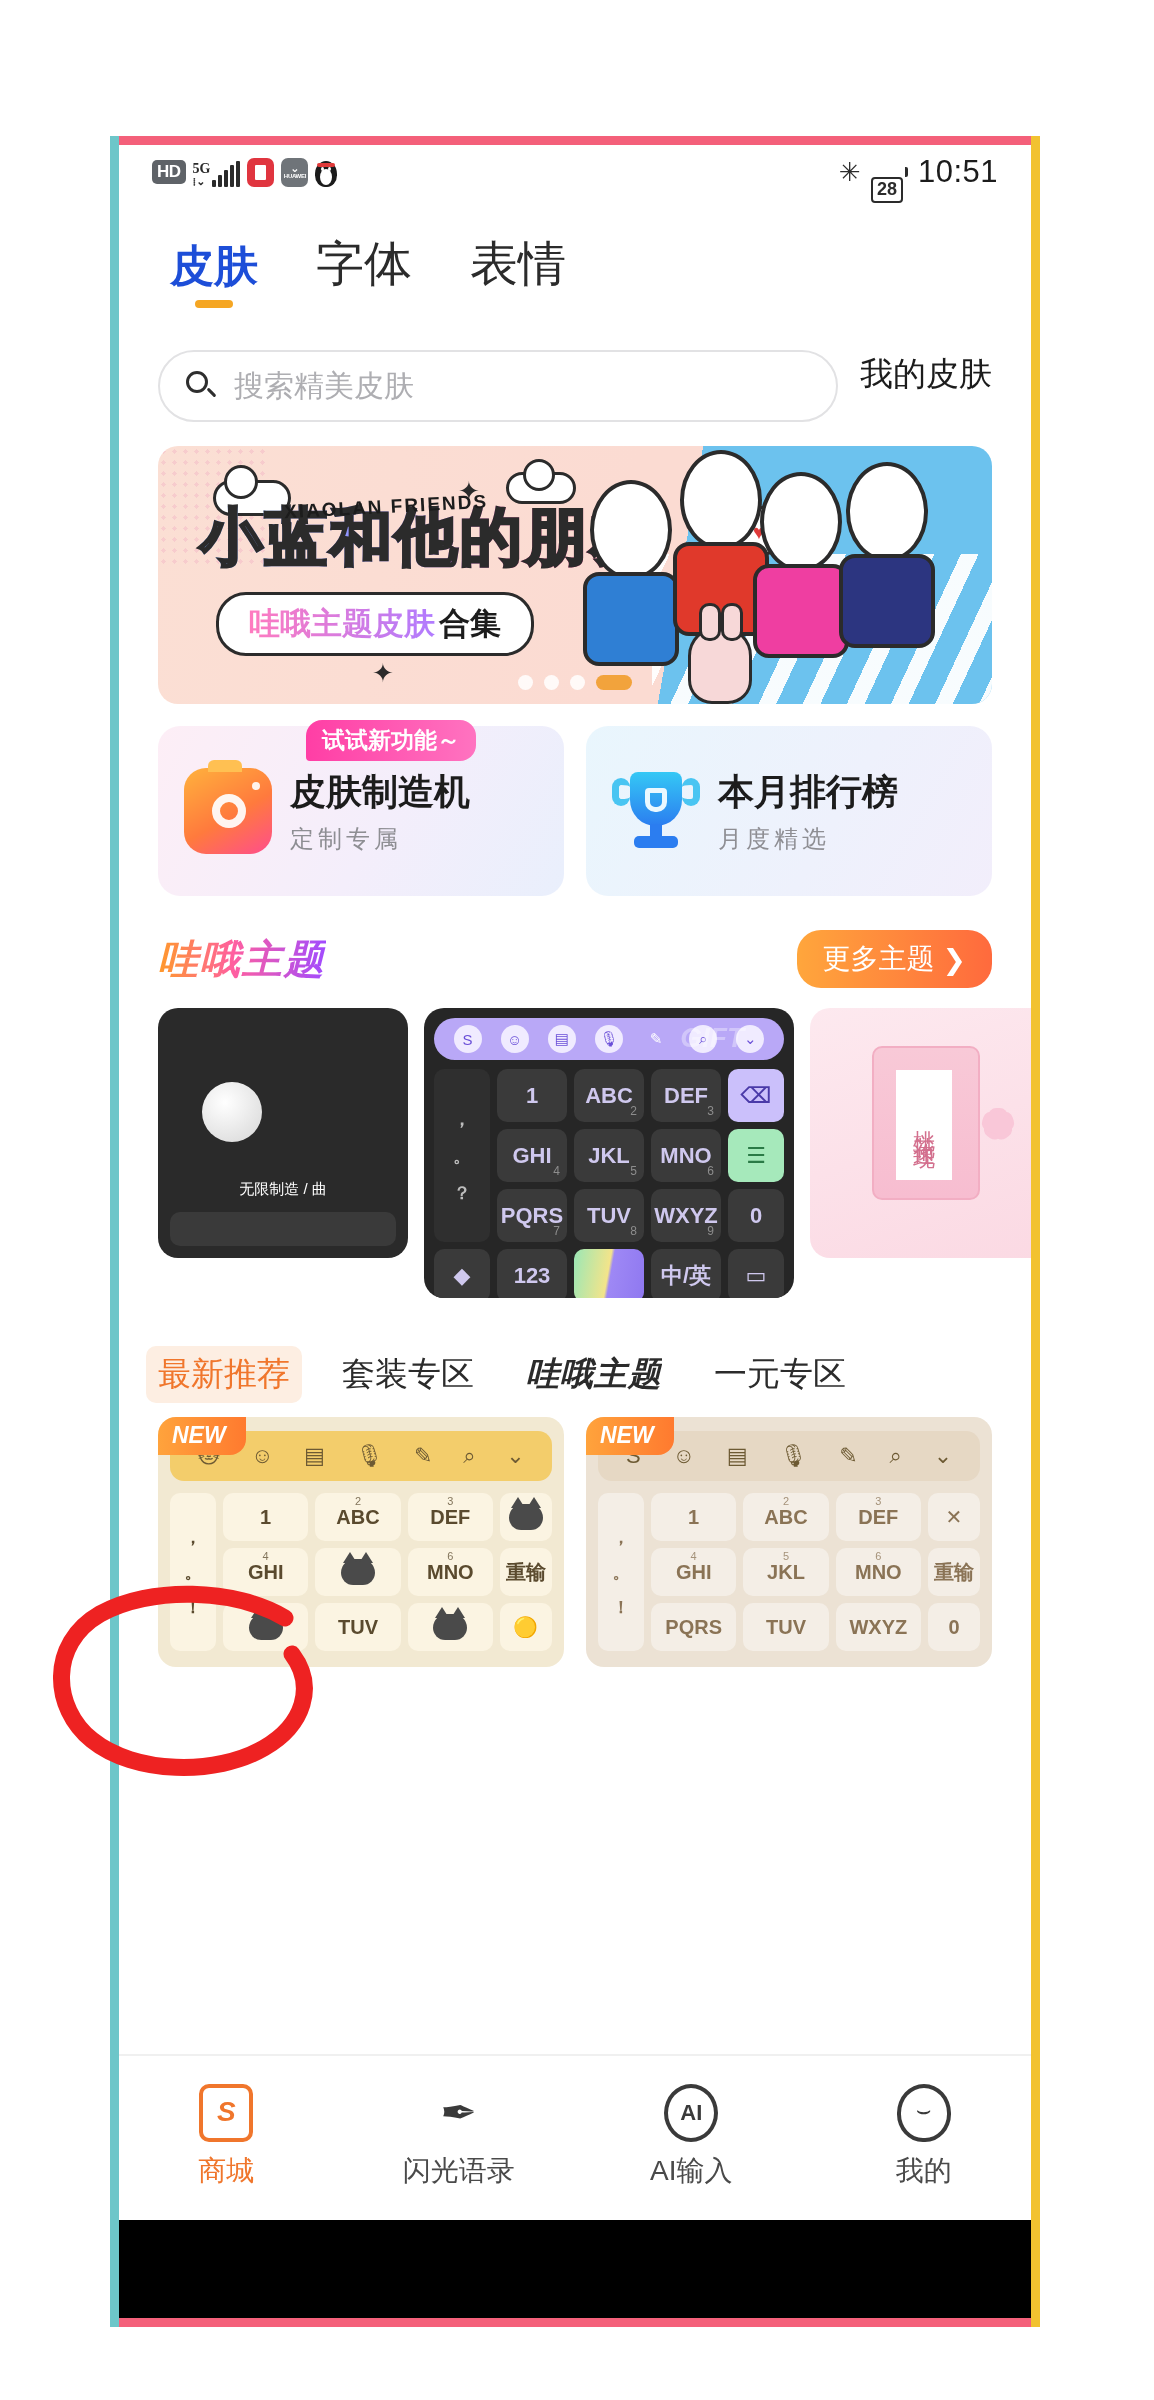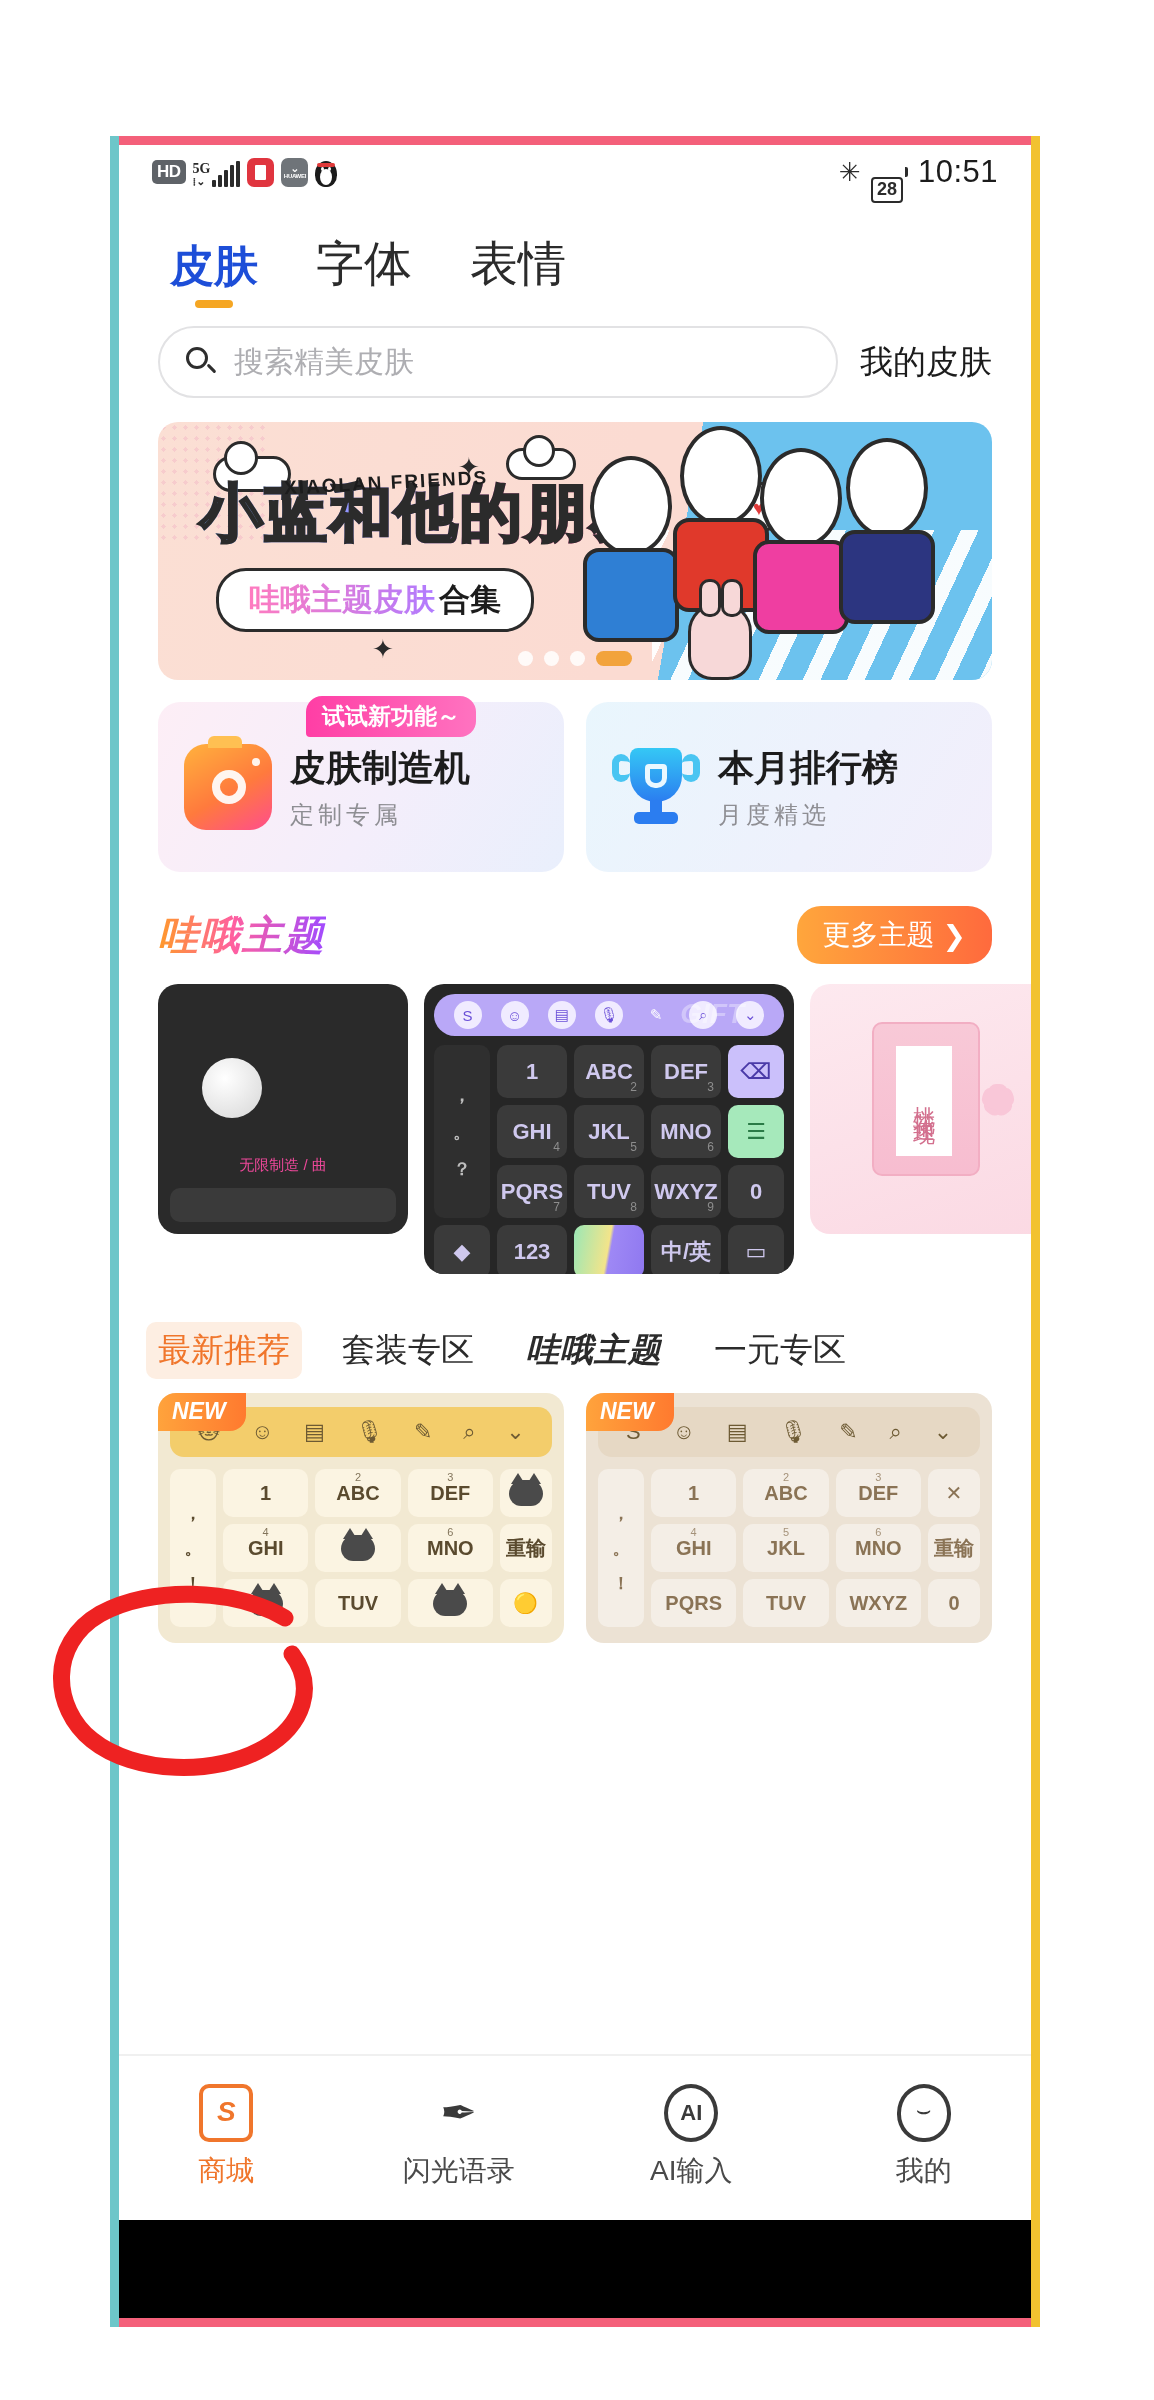--- a/index.html
+++ b/index.html
@@ -64,21 +64,21 @@
   
   .toptabs{display:flex;align-items:flex-end;gap:58px;padding:24px 48px 0;}
   .toptab{position:relative;font-size:48px;color:#2b2b2b;padding-bottom:16px;}
   .toptab.active{font-size:44px;color:#1d4ed8;font-weight:bold;margin-left:12px;}
   .toptab.active .ul{position:absolute;left:50%;transform:translateX(-50%);bottom:4px;
     width:38px;height:8px;border-radius:4px;background:#f5a623;}
 
   
   .searchrow{display:flex;align-items:center;gap:22px;padding:14px 48px 0;}
   .searchbox{flex:1;height:72px;border:2px solid #e2e2e4;border-radius:36px;display:flex;
-             align-items:center;gap:16px;padding:0 26px;box-sizing:border-box;background:#fff;}
+             align-items:center;gap:16px;padding:0 26px;box-sizing:border-box;background:#fff;margin-top:24px;}
   .mag{width:30px;height:30px;position:relative;flex:none;}
   .mag::before{content:"";position:absolute;left:0;top:0;width:22px;height:22px;
     border:3px solid #2e2e2e;border-radius:50%;box-sizing:border-box;}
   .mag::after{content:"";position:absolute;left:20px;top:20px;width:11px;height:3px;
     background:#2e2e2e;transform:rotate(45deg);border-radius:2px;}
   .searchbox input{border:0;outline:0;font-size:30px;color:#222;width:100%;
     font-family:inherit;background:transparent;}
   .searchbox input::placeholder{color:#aeaeb2;}
   .mylink{font-size:33px;color:#1c1c1c;white-space:nowrap;}
 
@@ -168,21 +168,21 @@
     font-size:28px;border-radius:24px;padding:10px 26px;display:flex;align-items:center;gap:8px;}
 
   
   .carousel{margin:20px 0 0;height:300px;position:relative;overflow:hidden;}
   .ctrack{display:flex;gap:16px;padding-left:48px;height:100%;align-items:flex-start;}
   .cslide{flex:none;border-radius:20px;overflow:hidden;position:relative;}
   .cs-dark{width:250px;height:250px;background:#2a2a2a;}
   .cs-dark .pad{position:absolute;left:44px;top:74px;width:60px;height:60px;border-radius:50%;
     background:radial-gradient(circle at 38% 34%,#fff,#d6d6d6);}
   .cs-dark .strip{position:absolute;left:0;bottom:54px;width:100%;height:30px;
-    display:flex;align-items:center;justify-content:center;color:#ec4899;font-size:15px;}
+    display:flex;align-items:center;justify-content:center;color:#ffffff;font-size:15px;}
   .cs-dark .bar{position:absolute;left:12px;bottom:12px;width:226px;height:34px;
     border-radius:10px;background:#3a3a3a;}
   .cs-kb{width:370px;height:290px;background:#262626;padding:10px;box-sizing:border-box;}
   .kbtop{height:42px;border-radius:21px;background:#b9a8f7;display:flex;align-items:center;
     justify-content:space-around;padding:0 10px;box-sizing:border-box;position:relative;}
   .kbtop .ic{width:28px;height:28px;border-radius:50%;background:#f0ebff;display:flex;
     align-items:center;justify-content:center;font-size:15px;color:#6a4fd8;}
   .kbtop .gift{position:absolute;right:40px;top:4px;font-size:28px;font-weight:bold;
     color:rgba(255,255,255,.35);font-style:italic;}
   .kbgrid{margin-top:9px;display:grid;grid-template-columns:56px 1fr 1fr 1fr 56px;

